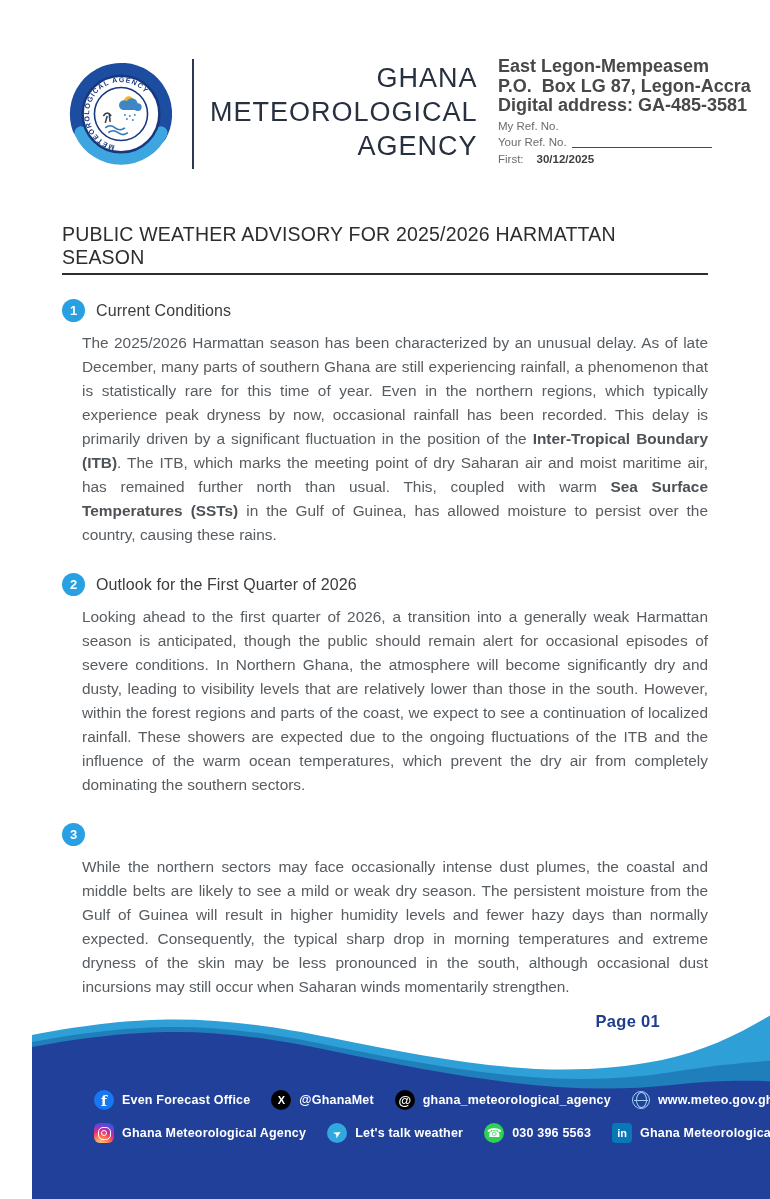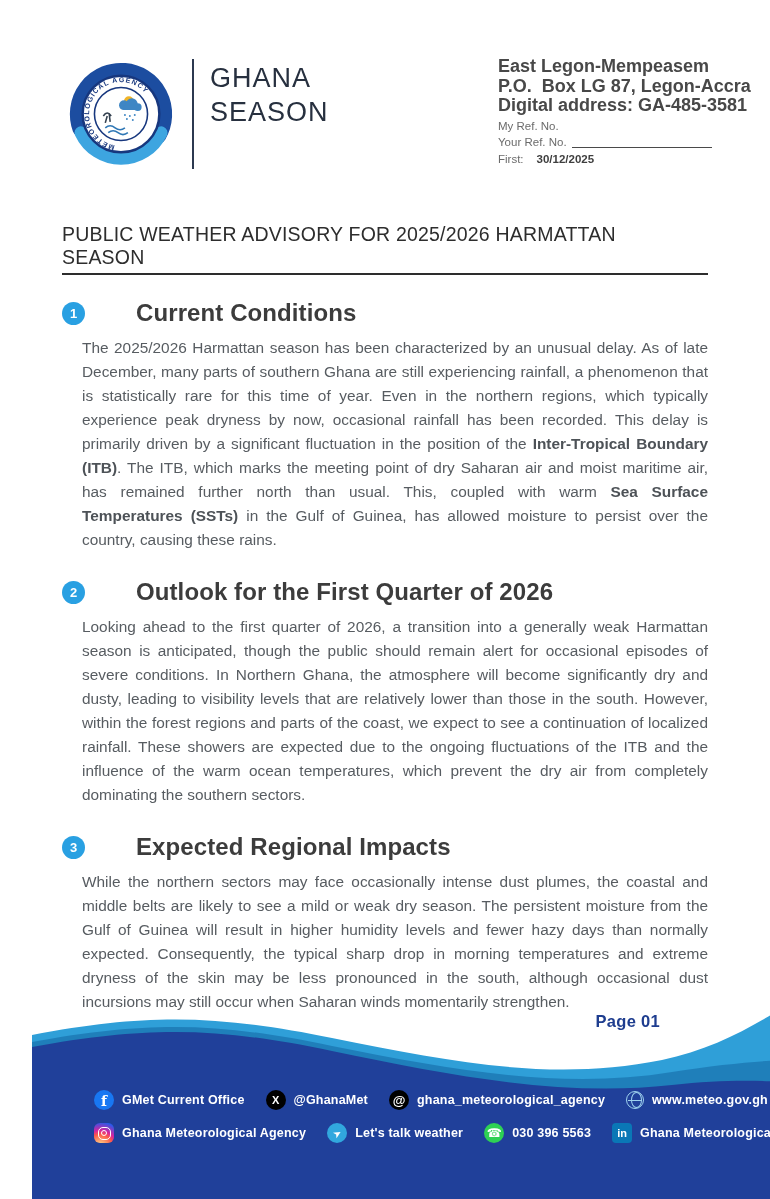--- a/index.html
+++ b/index.html
@@ -9,21 +9,21 @@
     background:#ffffff; overflow:hidden;
     font-family:"Liberation Sans","DejaVu Sans",sans-serif;
   }
 
   
   .header { display:flex; align-items:flex-start; padding:55px 58px 0 62px; }
   .logo-svg { width:118px; height:118px; flex:none; }
   .divider { width:2px; height:110px; background:#2c3950; margin:4px 16px 0 12px; flex:none; }
   .agency-name {
     margin-top:6px; font-size:27px; line-height:34px; letter-spacing:1px;
-    color:#27303f; font-weight:400;
+    color:#27303f; font-weight:400;text-align:right;
   }
   .contact { margin-left:auto; width:214px; padding-top:2px; }
   .contact .addr { font-size:18px; font-weight:bold; color:#484848; line-height:19.5px; white-space:pre; }
   .contact .note { font-size:8px; color:#4e4e4e; margin-top:3px; font-weight:bold; }
   .contact .ref  { font-size:11.5px; color:#6b6b6b; margin-top:4px; display:flex; align-items:flex-end; }
   .contact .ref .line { flex:1; border-bottom:1.6px solid #4a4a4a; margin-left:5px; height:12px; }
   .contact .date-row { font-size:11.5px; color:#6b6b6b; margin-top:5px; display:flex; }
   .contact .date-val { color:#3f3f3f; font-weight:bold; margin-left:13px; }
 
   
@@ -35,21 +35,21 @@
 
   
   .content { margin:24px 62px 0 62px; }
   .section { margin-bottom:26px; }
   .sec-head { display:flex; align-items:center; margin-bottom:9px; }
   .badge {
     width:23px; height:23px; border-radius:50%; background:#29a0e2; color:#fff;
     font-size:13px; font-weight:bold; display:inline-flex; align-items:center;
     justify-content:center; margin-right:11px; flex:none;
   }
-  .sec-title { font-size:24px; font-weight:bold; color:#3c3c3c; letter-spacing:0.1px;margin-left:40px; }
+  .sec-title { font-size:16px; font-weight:normal; color:#3c3c3c; letter-spacing:0.1px; }
   .sec-para {
     margin-left:20px; text-align:justify; font-size:15.4px; line-height:24px;
     color:#575c61;
   }
   .sec-para .bold { font-weight:bold; color:#4d5257; }
 
   
   .footer { position:absolute; left:0; bottom:0; width:770px; height:209px;margin-left:32px; }
   .footer svg.waves { position:absolute; inset:0; width:100%; height:100%; }
   .page-label {
@@ -119,21 +119,22 @@
       <g fill="none" stroke="#2f77b5" stroke-width="1.6">
         <path d="M44,74 q5,-4 10,0 q5,4 10,0"></path>
         <path d="M47,79 q5,-4 10,0 q5,4 10,0"></path>
       </g>
     </svg>
 
     <div class="divider"></div>
 
     <div class="agency-name">
       <div>GHANA</div>
-      <div>SEASON</div>
+      <div>METEOROLOGICAL</div>
+      <div>AGENCY</div>
     </div>
 
     <div class="contact">
       <div class="addr">East Legon-Mempeasem</div>
       <div class="addr">P.O.  Box LG 87, Legon-Accra</div>
       <div class="addr">Digital address: GA-485-3581</div>
       <div class="ref">
         <span>My Ref. No.</span>
       </div>
       <div class="ref">
@@ -162,38 +163,37 @@
       <section class="section">
         <div class="sec-head">
           <span class="badge">2</span>
           <h2 class="sec-title">Outlook for the First Quarter of 2026</h2>
         </div>
         <p class="sec-para"><span>Looking ahead to the first quarter of 2026, a transition into a generally weak Harmattan season is anticipated, though the public should remain alert for occasional episodes of severe conditions. In Northern Ghana, the atmosphere will become significantly dry and dusty, leading to visibility levels that are relatively lower than those in the south. However, within the forest regions and parts of the coast, we expect to see a continuation of localized rainfall. These showers are expected due to the ongoing fluctuations of the ITB and the influence of the warm ocean temperatures, which prevent the dry air from completely dominating the southern sectors.</span></p>
       </section>
       <section class="section">
         <div class="sec-head">
           <span class="badge">3</span>
-          <h2 class="sec-title">Expected Regional Impacts</h2>
         </div>
         <p class="sec-para"><span>While the northern sectors may face occasionally intense dust plumes, the coastal and middle belts are likely to see a mild or weak dry season. The persistent moisture from the Gulf of Guinea will result in higher humidity levels and fewer hazy days than normally expected. Consequently, the typical sharp drop in morning temperatures and extreme dryness of the skin may be less pronounced in the south, although occasional dust incursions may still occur when Saharan winds momentarily strengthen.</span></p>
       </section>
     </div>
 
   <div class="footer">
     <svg class="waves" viewBox="0 0 770 209" preserveAspectRatio="none">
       <path d="M0,45 C120,22 190,26 300,48 C420,72 520,92 630,70 C690,58 740,25 770,5 L770,209 L0,209 Z" fill="#2f9fd8"></path>
       <path d="M0,52 C120,30 190,33 300,56 C420,80 530,100 640,82 C700,72 748,70 770,69 L770,209 L0,209 Z" fill="#1f7fba"></path>
       <path d="M0,57 C120,35 190,38 300,61 C420,86 530,107 640,95 C700,88 748,91 770,94 L770,209 L0,209 Z" fill="#20409a"></path>
     </svg>
     <div class="page-label">Page 01</div>
     <div class="social-rows">
       <div class="social-row">
           <div class="social-item">
             <span class="sicon facebook-icon"></span>
-            <span class="social-label">GMet Current Office</span>
+            <span class="social-label">Even Forecast Office</span>
           </div>
           <div class="social-item">
             <span class="sicon x-icon"></span>
             <span class="social-label">@GhanaMet</span>
           </div>
           <div class="social-item">
             <span class="sicon threads-icon"></span>
             <span class="social-label">ghana_meteorological_agency</span>
           </div>
           <div class="social-item">

